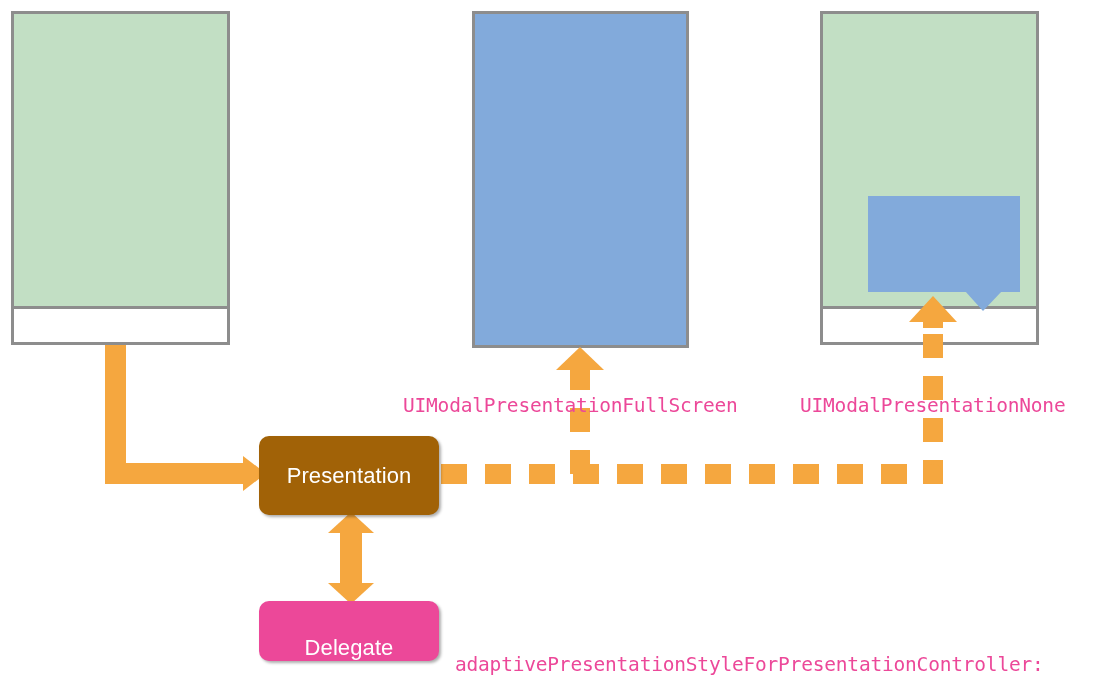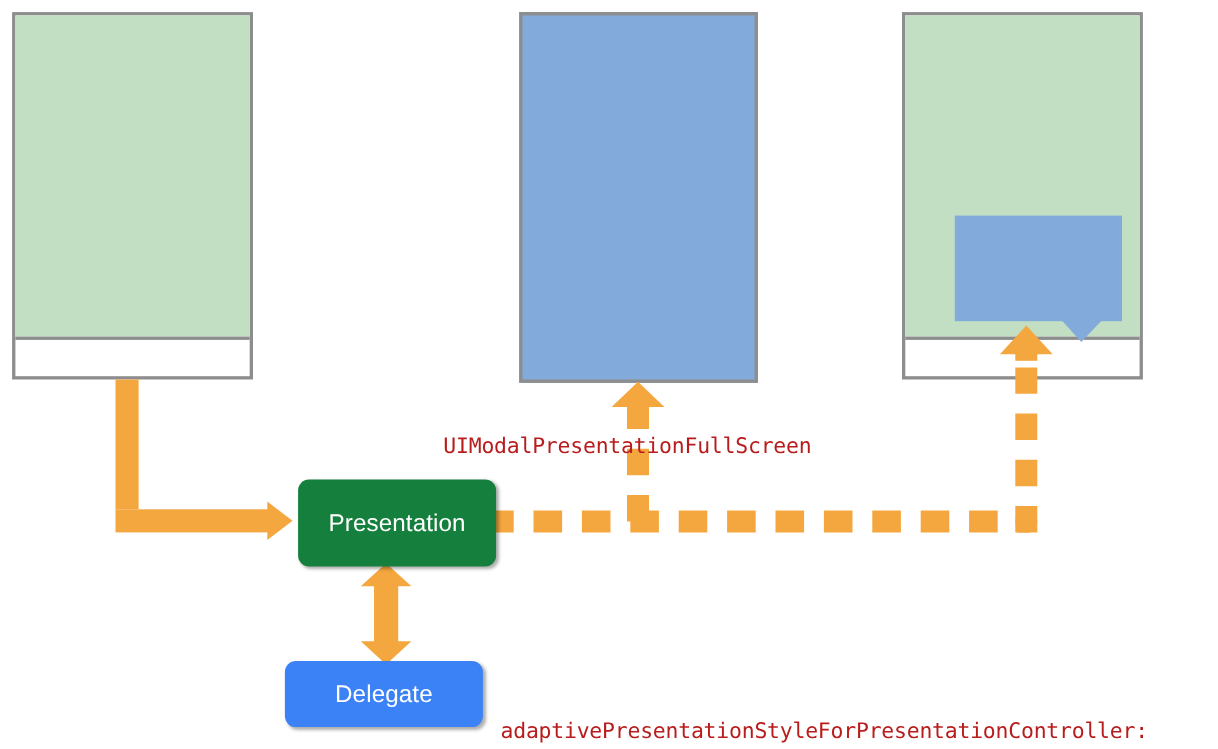--- a/index.html
+++ b/index.html
@@ -52,28 +52,28 @@
     display: flex;
     align-items: center;
     justify-content: center;
     text-align: center;
     color: #ffffff;
     font-size: 22px;
     line-height: 1.18;
     letter-spacing: 0.1px;
     box-shadow: 2px 2px 3px rgba(0,0,0,0.32);
   }
-  .node-presentation { background: #15803d; margin-left: 12px; }
-  .node-delegate { background: #3b82f6; }
+  .node-presentation { background: #a16207; }
+  .node-delegate { background: #ec4899; align-items: flex-end; }
 
   
   .code-label {
     font-family: "DejaVu Sans Mono", "Liberation Mono", monospace;
     font-size: 19.5px;
-    color: #b91c1c;
+    color: #ec4899;
     white-space: nowrap;
     letter-spacing: -0.2px;
   }
   svg.overlay {
     position: absolute;
     left: 0; top: 0;
     width: 1107px;
     height: 681px;
     pointer-events: none;
   }
@@ -138,16 +138,17 @@
       <div>Presentation</div>
     </div>
   </div>
 
   <div class="abs node-box node-delegate" style="left:259px; top:601px; width:180px; height:60px;">
     <div>Delegate</div>
   </div>
 
   <div class="abs code-label" style="left:403px; top:394px;">UIModalPresentationFullScreen</div>
 
+  <div class="abs code-label" style="left:800px; top:394px;">UIModalPresentationNone</div>
 
   <div class="abs code-label" style="left:455px; top:621px;margin-top:32px;">adaptivePresentationStyleForPresentationController:</div>
 
 </div>
 
 </body></html>

